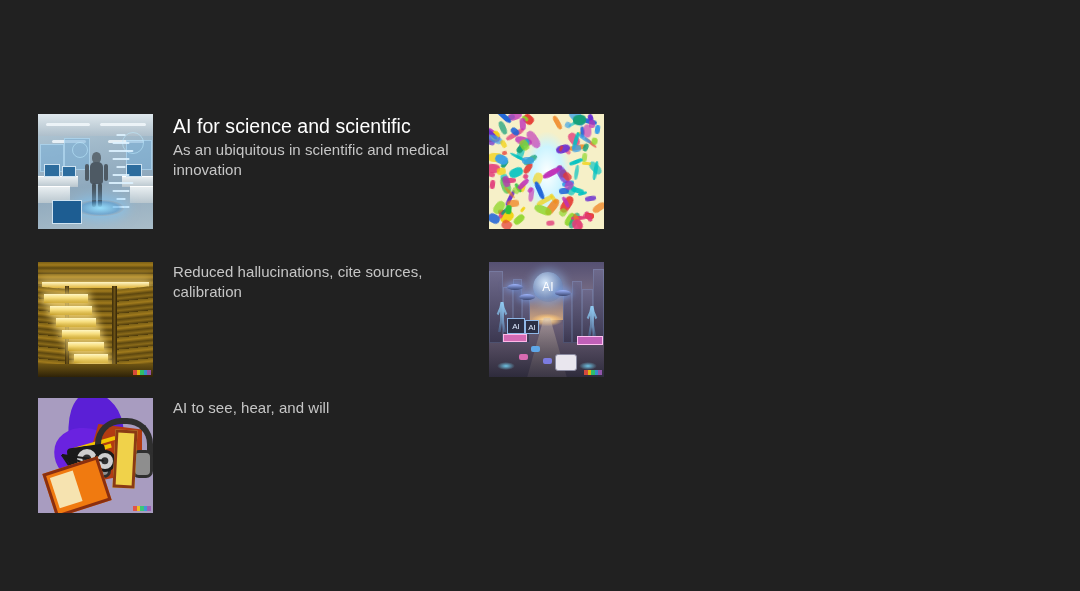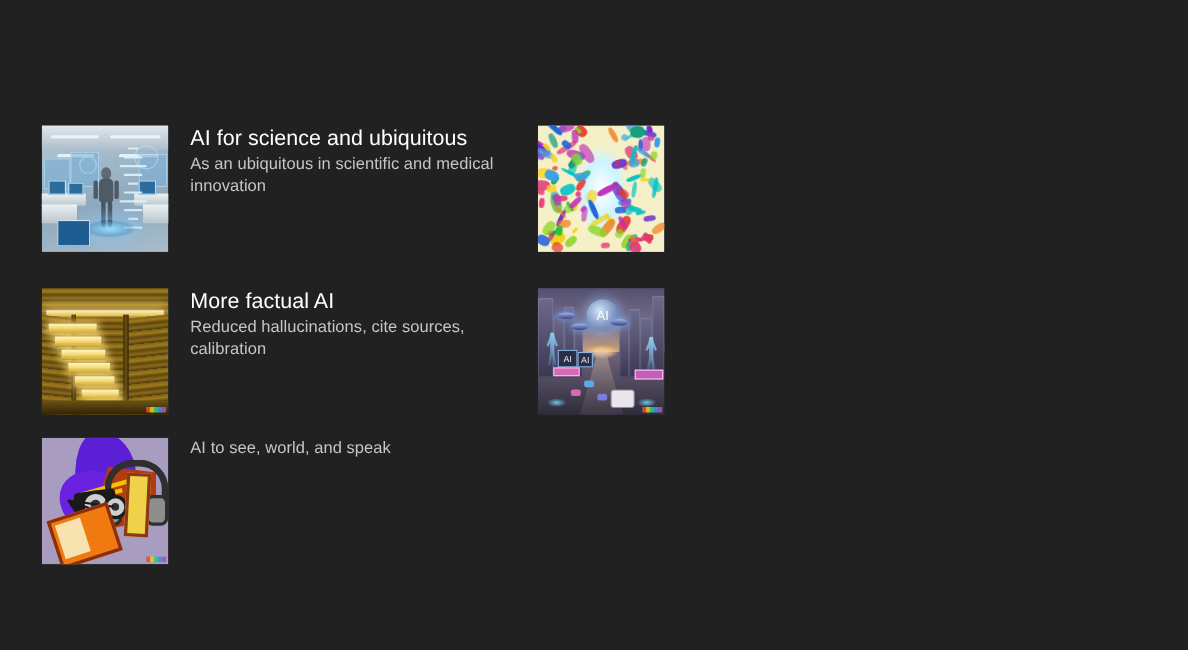--- a/index.html
+++ b/index.html
@@ -334,21 +334,21 @@
             <i style="top:58px; transform:scaleX(.65);"></i>
             <i style="top:66px; transform:scaleX(.35);"></i>
             <i style="top:74px; transform:scaleX(.65);"></i>
           </div>
           <div class="platform"></div>
           <div class="monitor" style="left:14px; top:86px; width:28px; height:22px; background:#1d5d92;"></div>
           <div class="pad" style="left:92px; top:96px;"></div>
         </div>
       </div>
       <div class="texts">
-        <p class="item-title">AI for science and ubiquitous</p>
+        <p class="item-title">AI for science and scientific</p>
         <p class="item-desc">As an ubiquitous in scientific and medical innovation</p>
       </div>
     </div>
 
     <div class="item col-left row-2">
       <div class="thumb">
         <div class="thumb-inner library">
           <div class="shelfwall" style="left:0;  top:0;   width:115px; height:22px;"></div>
           <div class="topglow"></div>
           <div class="shelfwall" style="left:0;  top:26px; width:30px; height:89px; transform:skewY(6deg);"></div>
@@ -361,21 +361,20 @@
           <div class="stair" style="left:18px; top:56px; width:40px;"></div>
           <div class="stair" style="left:24px; top:68px; width:38px;"></div>
           <div class="stair" style="left:30px; top:80px; width:36px;"></div>
           <div class="stair" style="left:36px; top:92px; width:34px;"></div>
           <div class="stair" style="left:42px; top:103px; width:30px;"></div>
           <div class="floor"></div>
           <div class="cc" style="position:absolute;right:2px;bottom:2px;width:18px;height:5px;background:linear-gradient(90deg,#e74c3c 0 20%,#f1c40f 20% 40%,#2ecc71 40% 60%,#3498db 60% 80%,#9b59b6 80% 100%);opacity:.9;"></div>
         </div>
       </div>
       <div class="texts">
-        <p class="item-title">More factual AI</p>
         <p class="item-desc">Reduced hallucinations, cite sources, calibration</p>
       </div>
     </div>
 
     <div class="item col-left row-3">
       <div class="thumb">
         <div class="thumb-inner multi">
           <div class="blob"></div>
           <div class="blob2"></div>
           <div class="redshape"></div>
@@ -399,21 +398,21 @@
             <i style="transform:rotate(44deg);"></i>
             <i style="transform:rotate(56deg);"></i>
           </div>
           <div class="book-o">
               <div class="page"></div>
             </div>
           <div class="cc"></div>
         </div>
       </div>
       <div class="texts">
-        <p class="item-desc">AI to see, world, and speak</p>
+        <p class="item-desc">AI to see, hear, and will</p>
       </div>
     </div>
 
     <div class="item col-right row-1">
       <div class="thumb">
         <div class="thumb-inner paint" id="paint-canvas">
           <div class="core"></div>
         <b style="left: 69.3533px; top: 85.7979px; width: 17.6375px; height: 9.35336px; background: rgb(229, 54, 47); transform: rotate(-57deg); opacity: 0.89;"></b>
             <b style="left: 58.6966px; top: 82.7682px; width: 11.4958px; height: 3.6825px; background: rgb(243, 211, 22); transform: rotate(58deg); opacity: 0.74;"></b>
             <b style="left: 68.1448px; top: 50.7057px; width: 5.00045px; height: 5.38912px; background: rgb(226, 58, 122); transform: rotate(80deg); opacity: 0.71;"></b>

